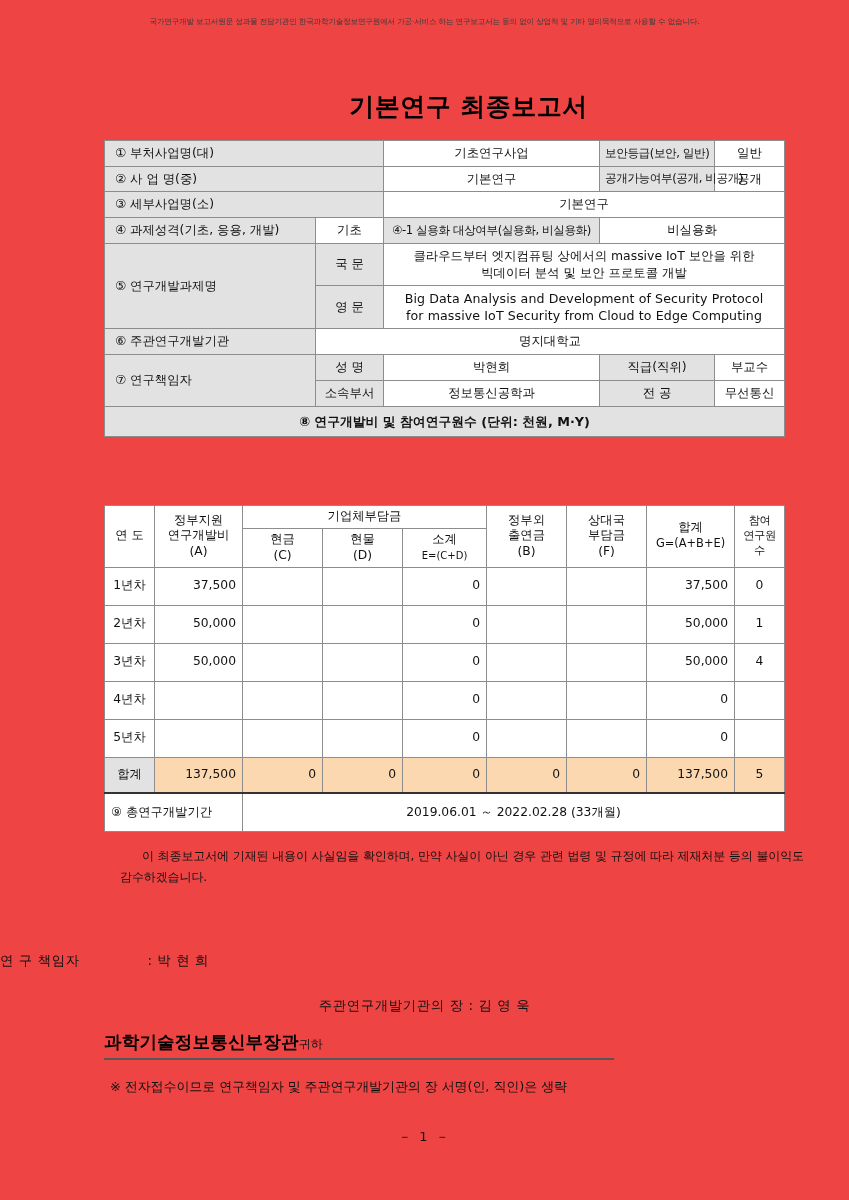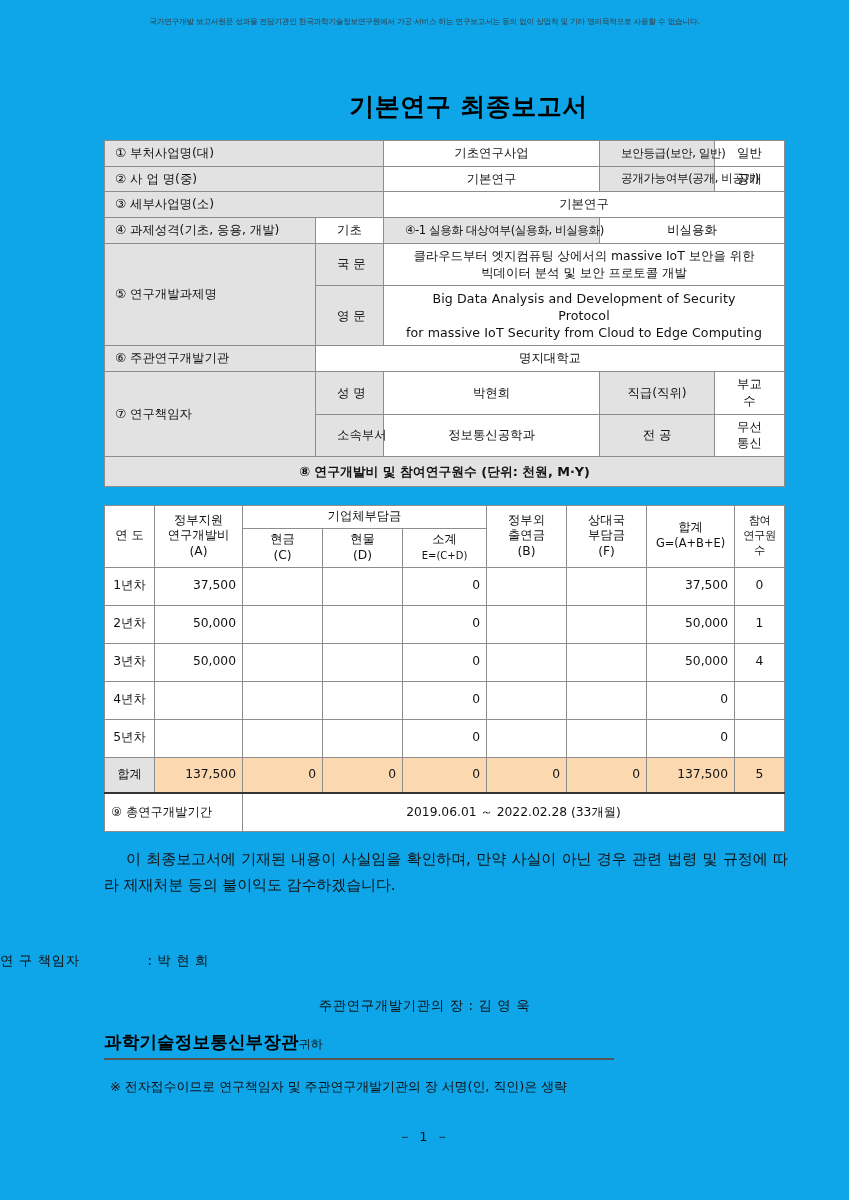--- a/index.html
+++ b/index.html
@@ -8,21 +8,21 @@
     background: #ffffff;
   }
   body {
     font-family: "DejaVu Sans", "Liberation Sans", sans-serif;
     color: #1a1a1a;
   }
   .page {
     position: relative;
     width: 849px;
     height: 1200px;
-    background: #0ea5e9;
+    background: #ef4444;
     box-sizing: border-box;
     overflow: hidden;
   }
 
   
   .notice {
     position: absolute;
     top: 17px;
     left: 0;
     width: 849px;
@@ -52,21 +52,21 @@
     position: absolute;
     top: 140px;
     left: 104px;
     width: 680px;
     border-collapse: collapse;
     table-layout: fixed;
     font-size: 12.4px;
   }
   .main-table td {
     border: 1px solid #8d8d8d;
-    padding: 4px 21px;
+    padding: 4px 5px;
     text-align: center;
     vertical-align: middle;
     line-height: 1.35;
     color: #111;
     background: #ffffff;
   }
   .lbl {
     background: #e2e2e2 !important;
     text-align: left !important;
     padding-left: 10px !important;
@@ -134,23 +134,23 @@
     background: #e2e2e2;
     white-space: nowrap;
   }
   .period-val { text-align: center; }
   .bold-top { border-top: 2px solid #333 !important; }
 
   
   .declaration {
     position: absolute;
     top: 846px;
-    left: 104px;
+    left: 120px;
     width: 684px;
-    font-size: 15px;
+    font-size: 12px;
     line-height: 1.75;
     text-align: justify;
     text-indent: 22px;
     letter-spacing: -0.1px;
     color: #111;
   }
   .date-line {
     position: absolute;
     top: 908px;
     left: 0;

